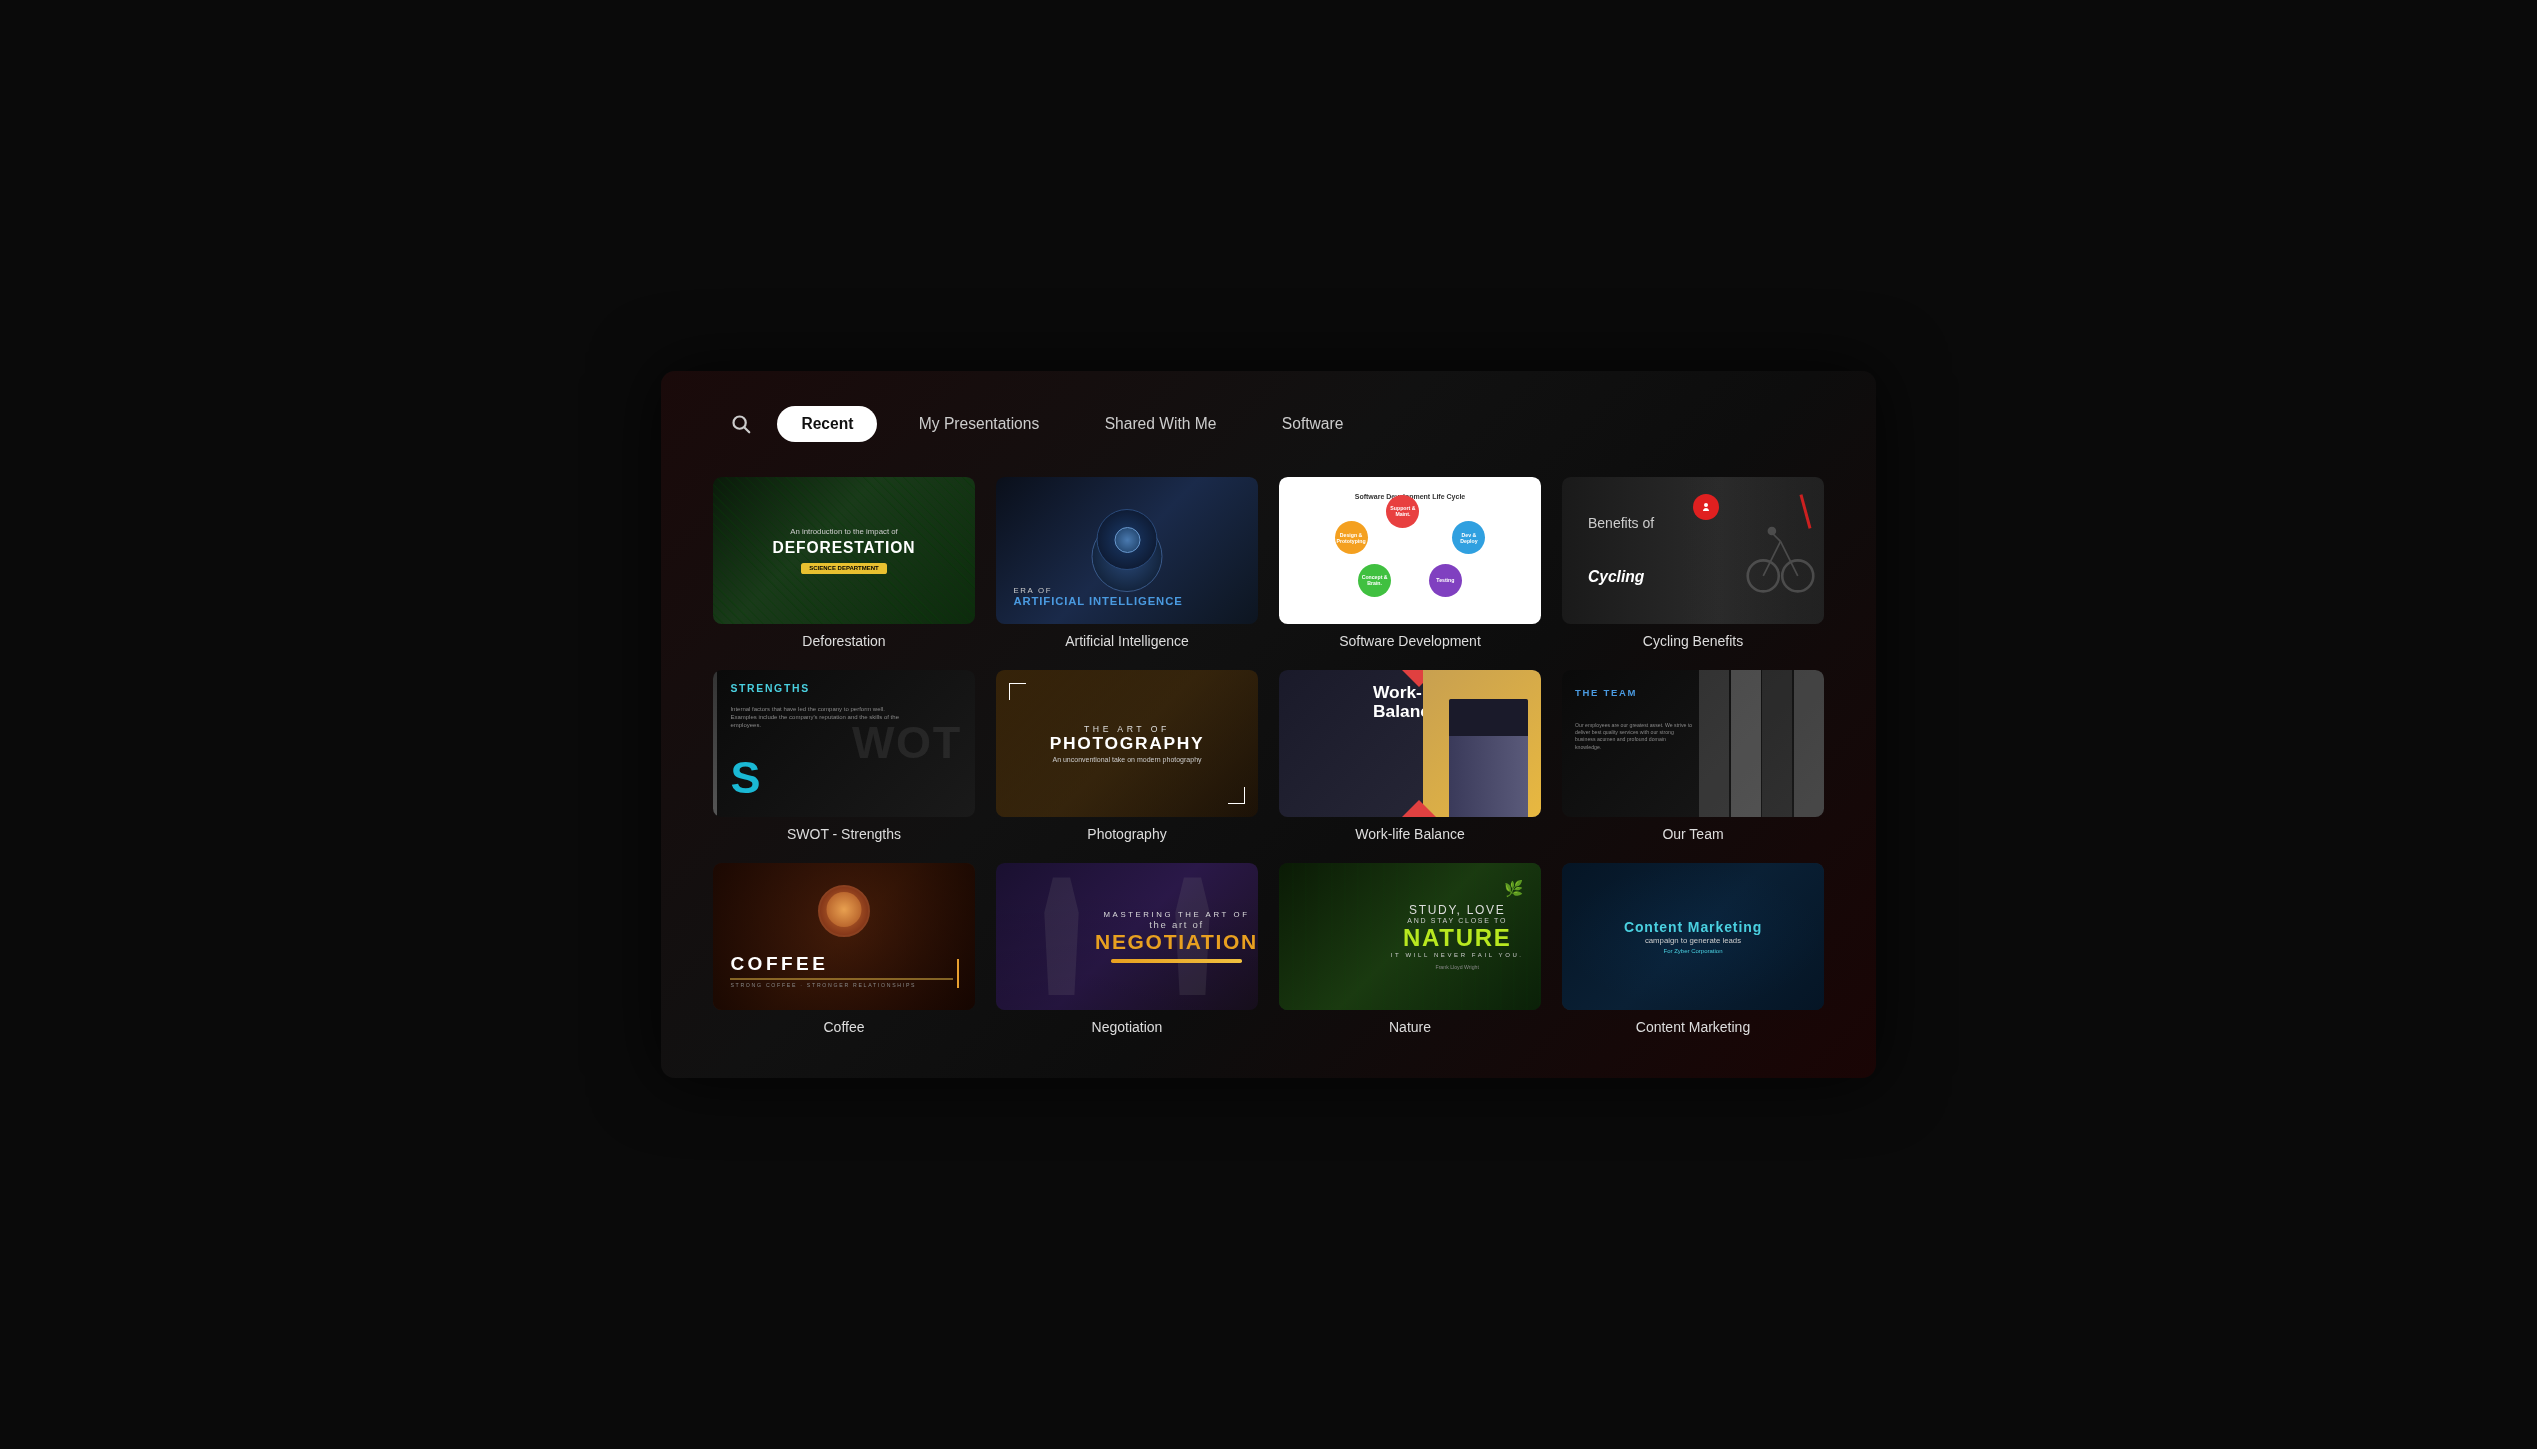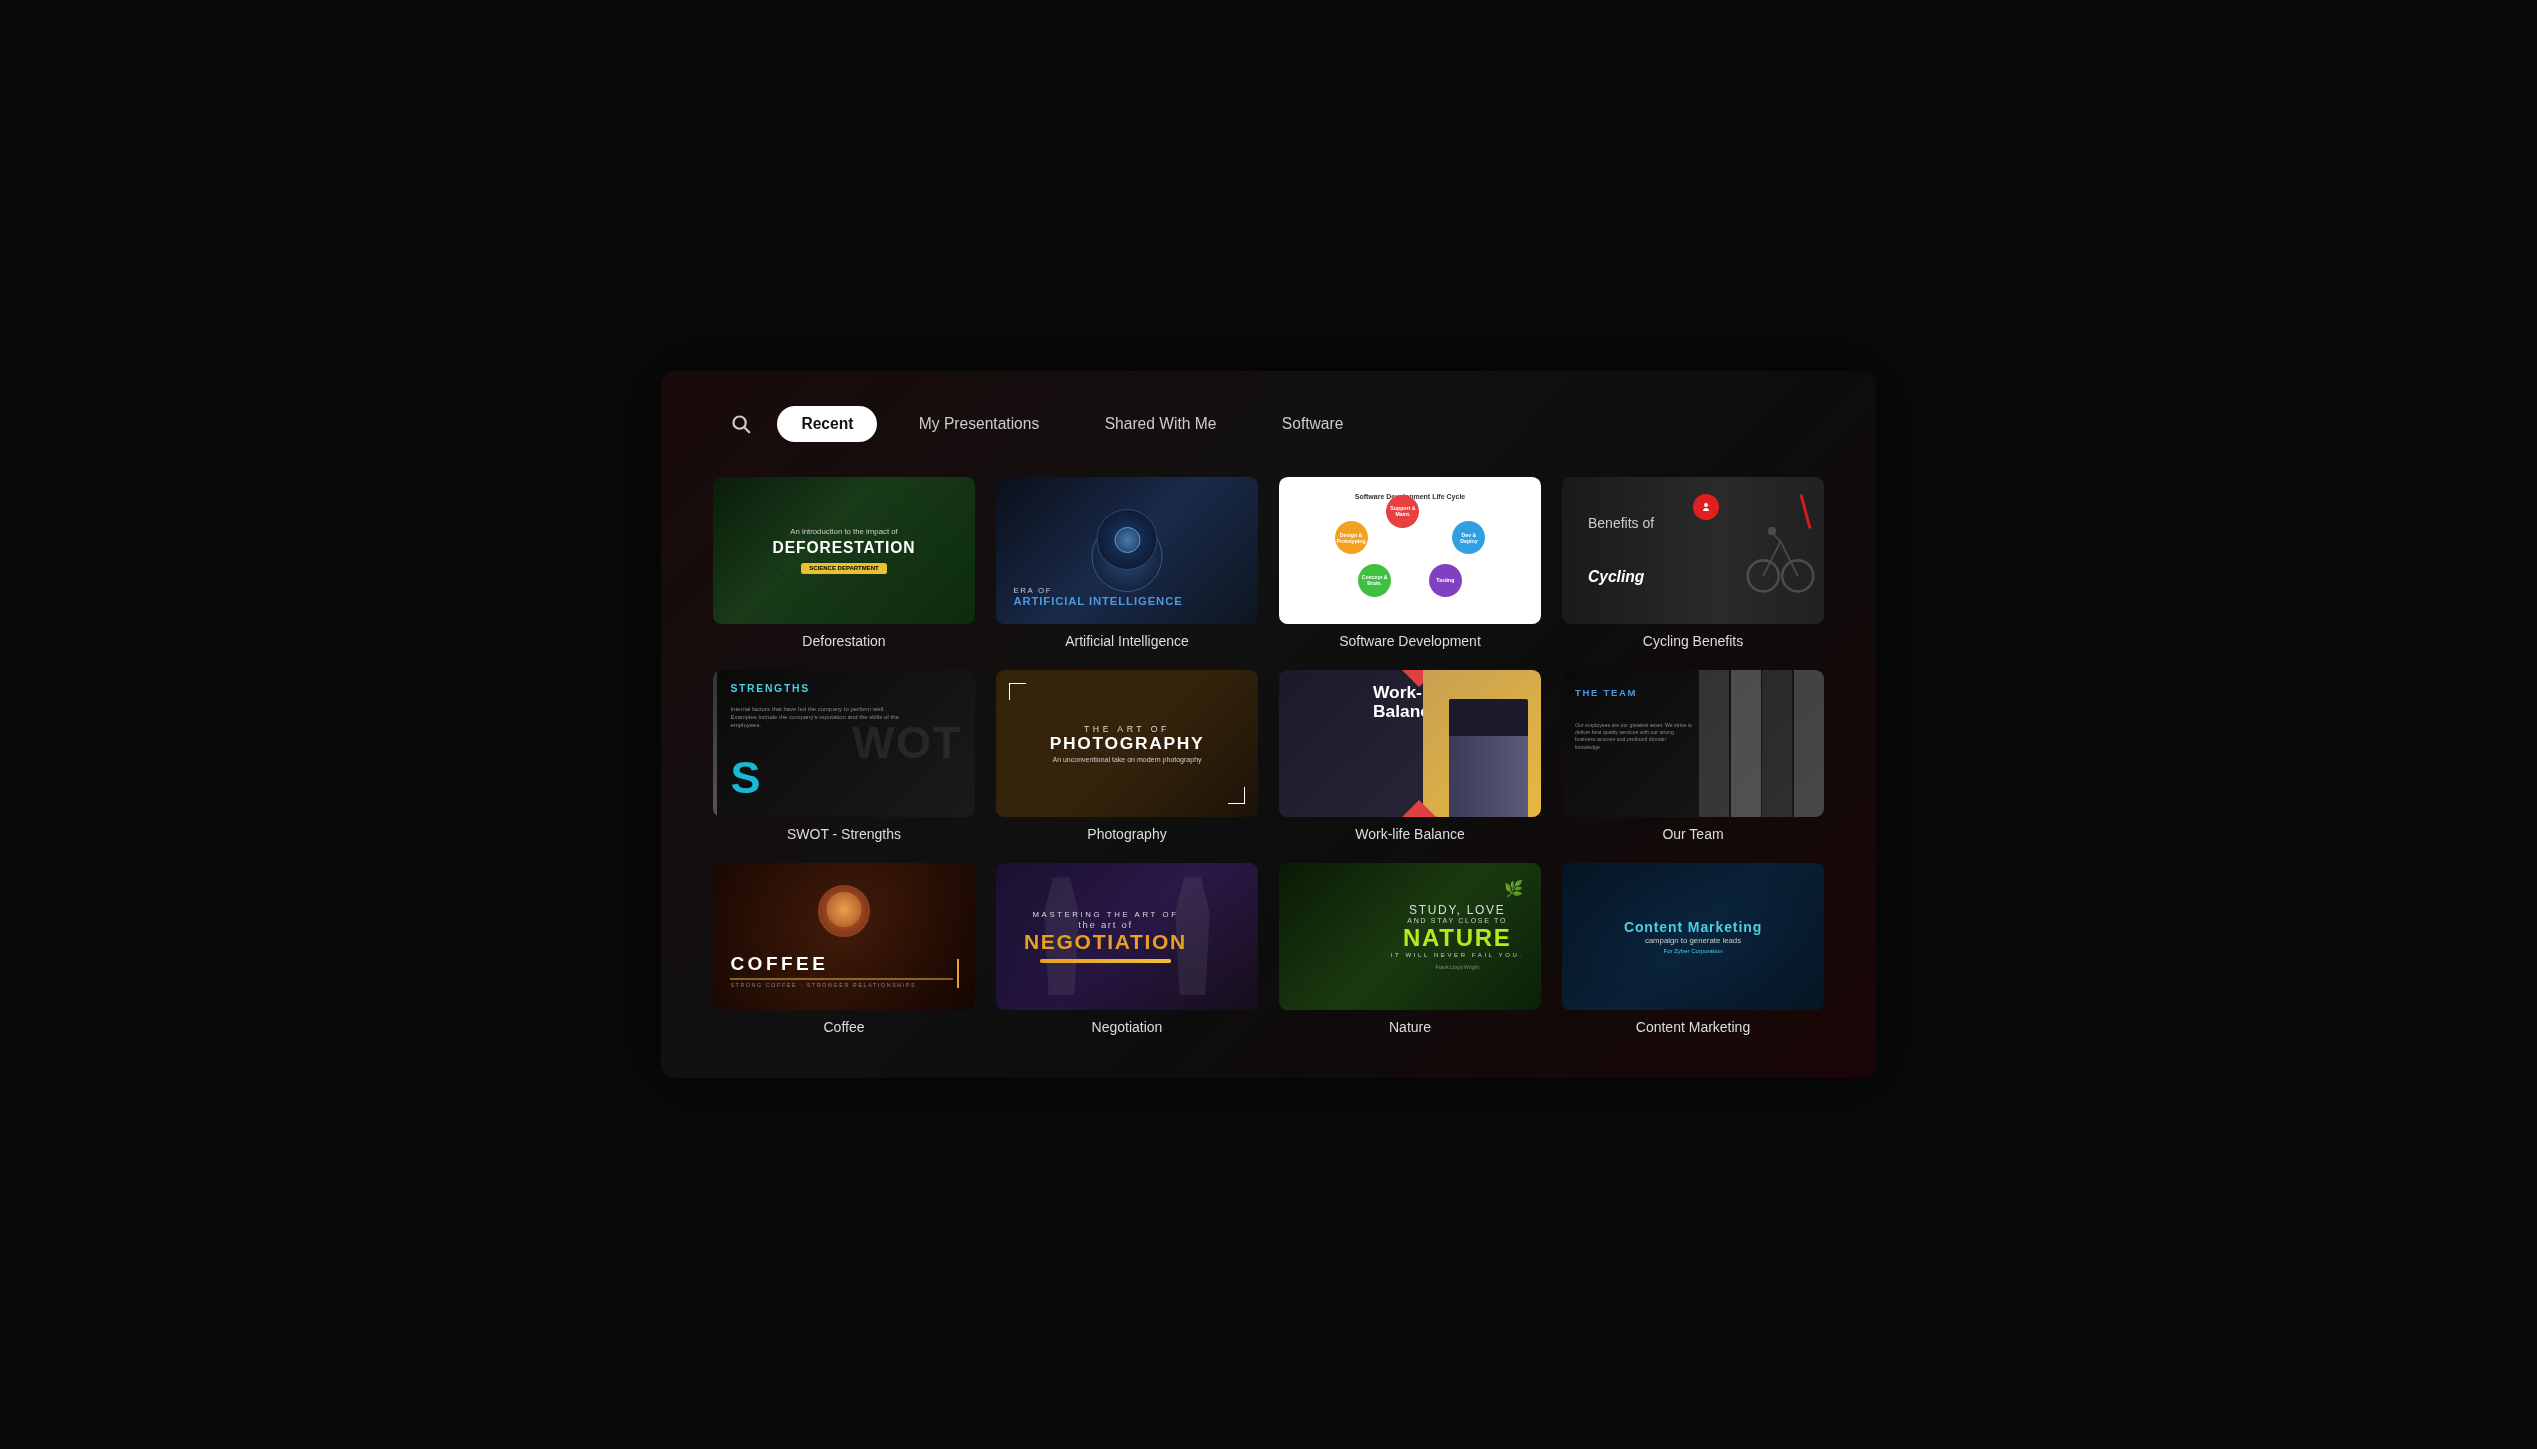--- a/index.html
+++ b/index.html
@@ -447,23 +447,22 @@
       align-items: flex-end;
       justify-content: flex-end;
       padding: 13px;
       position: relative;
     }
 
     .thumb-negotiation {
       background: linear-gradient(135deg, #1a1030 0%, #2a1848 50%, #1a1020 100%);
       display: flex;
       align-items: center;
-      justify-content: flex-start;
-      position: relative;
-      padding-left: 28px;
+      justify-content: flex-end;
+      position: relative;
     }
 
     .thumb-negotiation .neg-inner {
       text-align: center;
       z-index: 2;
     }
 
     .thumb-negotiation .neg-mastering {
       color: #ddd;
       font-size: 7.8px;

